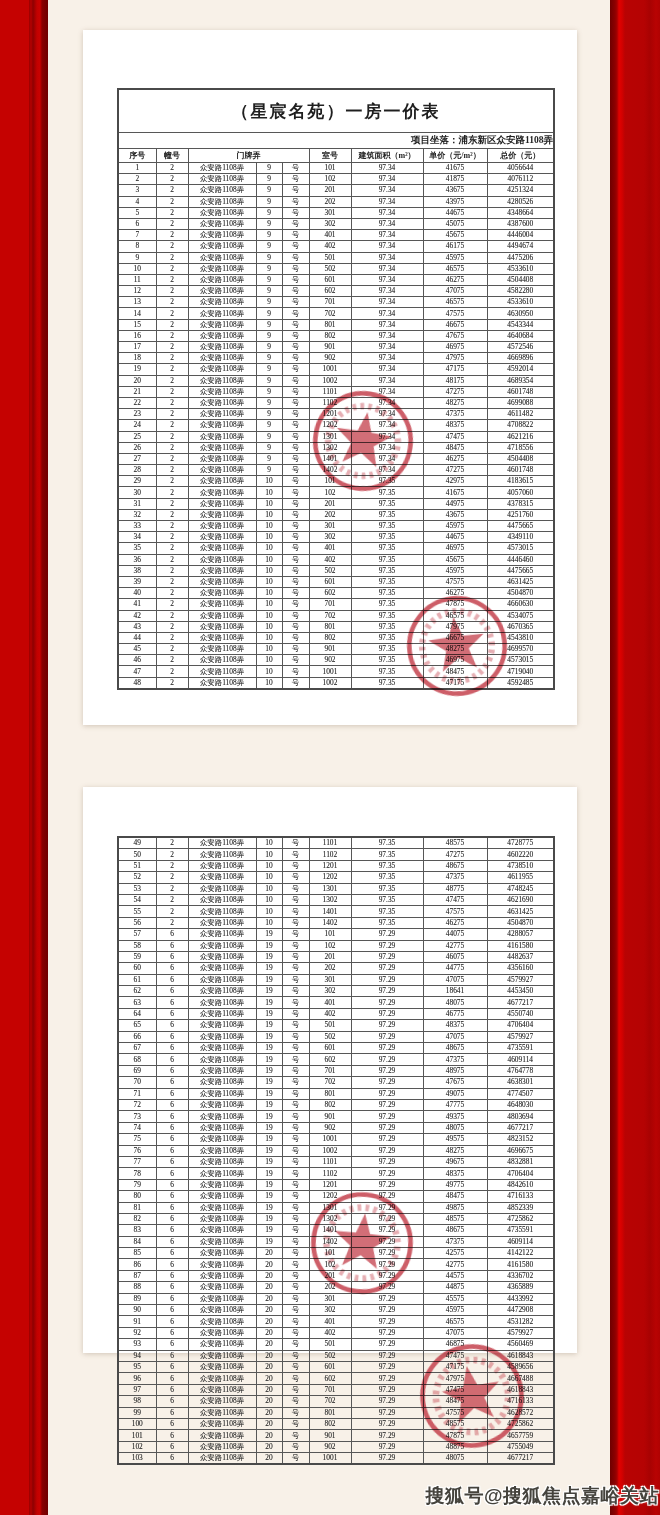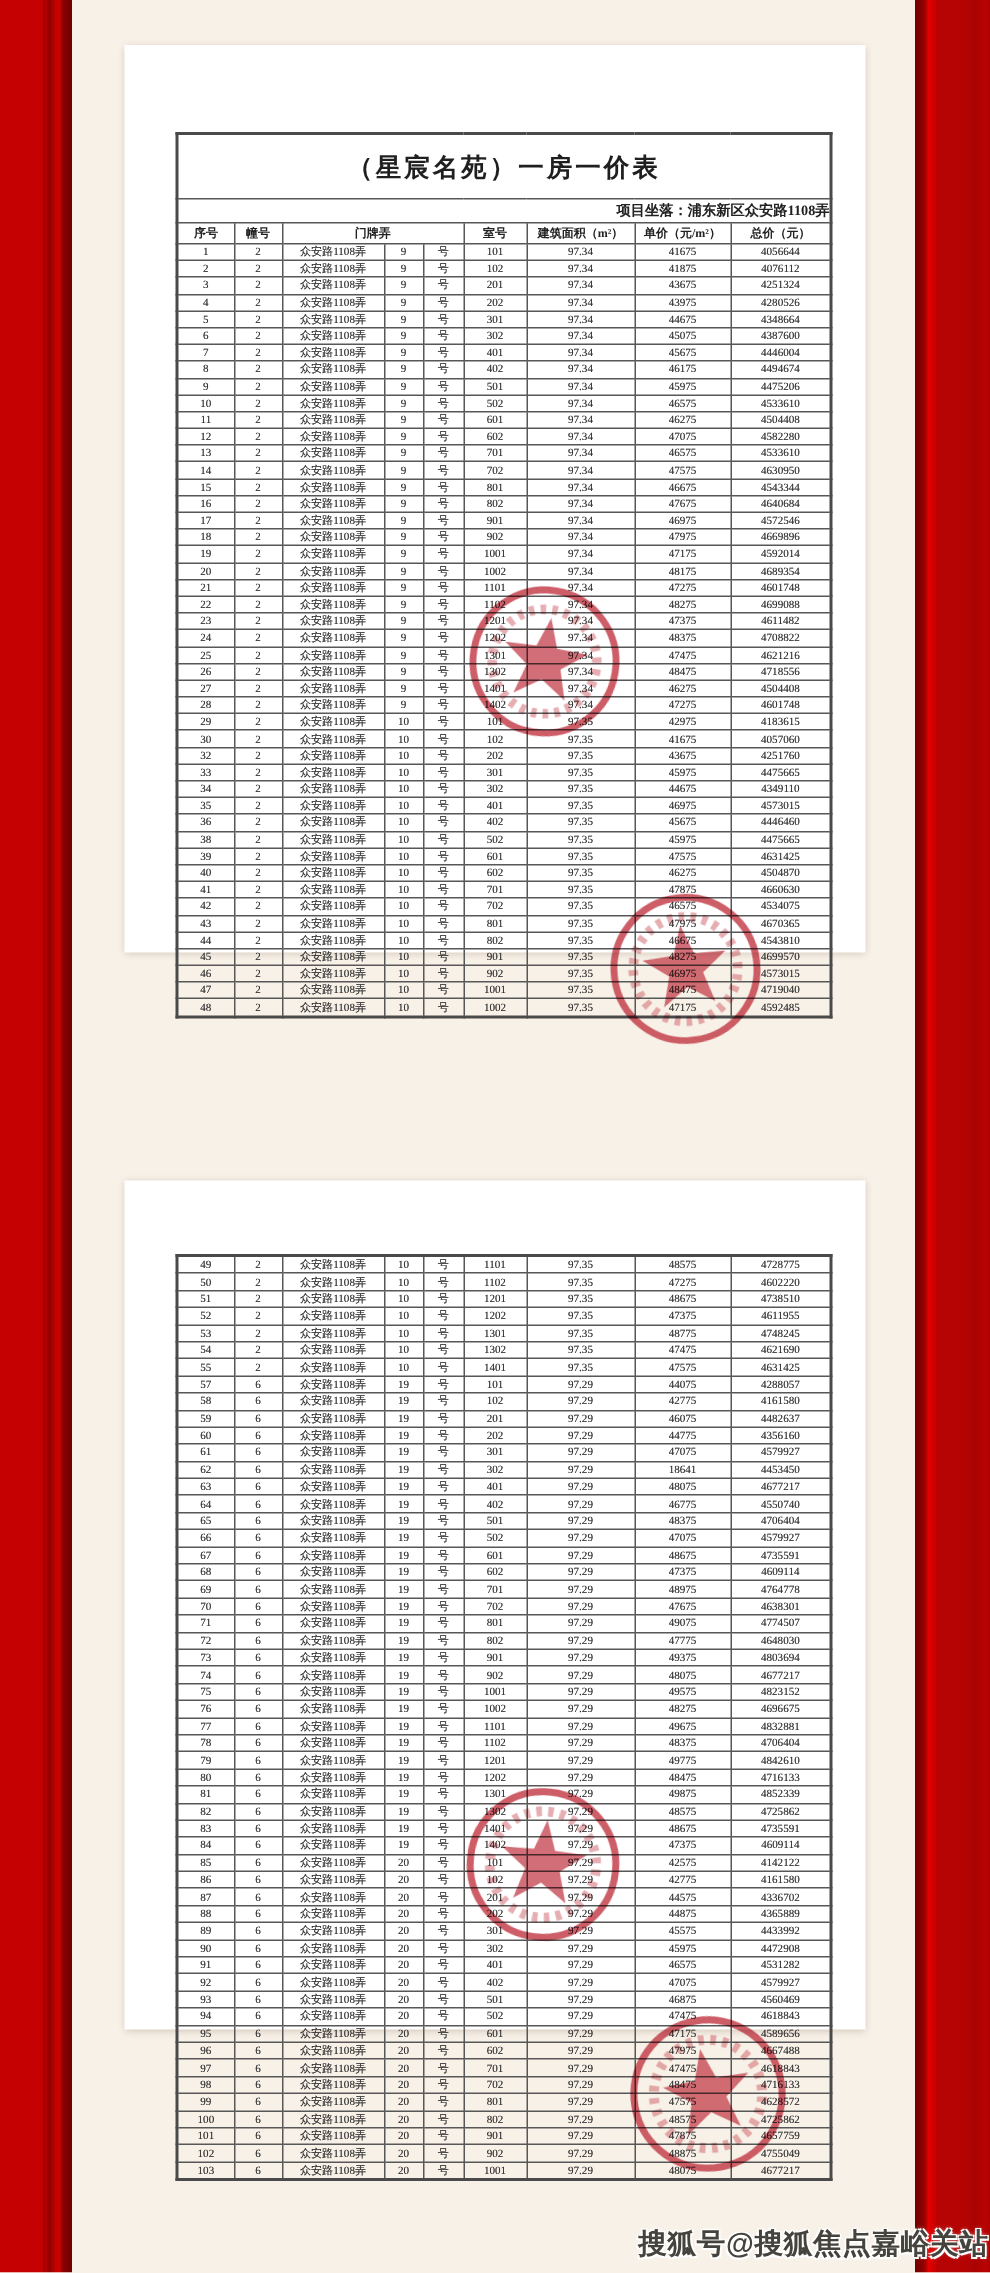--- a/index.html
+++ b/index.html
@@ -19,21 +19,21 @@
     position:absolute;right:0;top:0;bottom:0;width:50px;z-index:1;
     background:linear-gradient(90deg,
       #6f0000 0px,#8d0101 5px,#a50101 7px,#e20100 9px,#d30100 12px,
       #b80303 15px,#b50303 34px,#a80202 40px,#b80303 46px,#b00202 50px);
   }
   
   .page{
     position:absolute;left:83px;width:494px;background:#ffffff;z-index:2;
     box-shadow:0 1px 5px rgba(110,85,60,.28);
   }
-  .page1{top:30px;height:605px;}
+  .page1{top:30px;height:695px;}
   .page2{top:787px;height:566px;}
   
   table.price-table{
     position:absolute;left:34px;width:436px;
     border-collapse:collapse;table-layout:fixed;
     color:#2e2e2e;
   }
   .page1 table.price-table{top:58px;}
   .page2 table.price-table{top:49px;}
   .price-table th,.price-table td{
@@ -429,20 +429,31 @@
           <td>2</td>
           <td>众安路1108弄</td>
           <td>10</td>
           <td>号</td>
           <td>102</td>
           <td>97.35</td>
           <td>41675</td>
           <td>4057060</td>
         </tr>
         <tr>
+          <td>31</td>
+          <td>2</td>
+          <td>众安路1108弄</td>
+          <td>10</td>
+          <td>号</td>
+          <td>201</td>
+          <td>97.35</td>
+          <td>44975</td>
+          <td>4378315</td>
+        </tr>
+        <tr>
           <td>32</td>
           <td>2</td>
           <td>众安路1108弄</td>
           <td>10</td>
           <td>号</td>
           <td>202</td>
           <td>97.35</td>
           <td>43675</td>
           <td>4251760</td>
         </tr>
@@ -711,20 +722,31 @@
           <td>2</td>
           <td>众安路1108弄</td>
           <td>10</td>
           <td>号</td>
           <td>1401</td>
           <td>97.35</td>
           <td>47575</td>
           <td>4631425</td>
         </tr>
         <tr>
+          <td>56</td>
+          <td>2</td>
+          <td>众安路1108弄</td>
+          <td>10</td>
+          <td>号</td>
+          <td>1402</td>
+          <td>97.35</td>
+          <td>46275</td>
+          <td>4504870</td>
+        </tr>
+        <tr>
           <td>57</td>
           <td>6</td>
           <td>众安路1108弄</td>
           <td>19</td>
           <td>号</td>
           <td>101</td>
           <td>97.29</td>
           <td>44075</td>
           <td>4288057</td>
         </tr>

